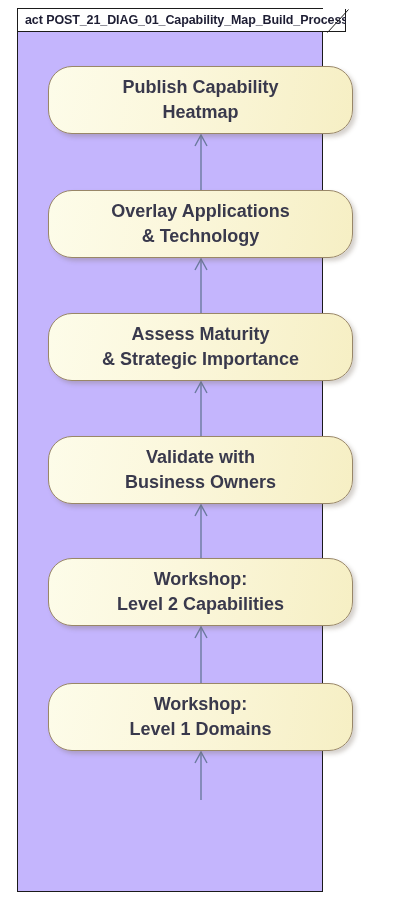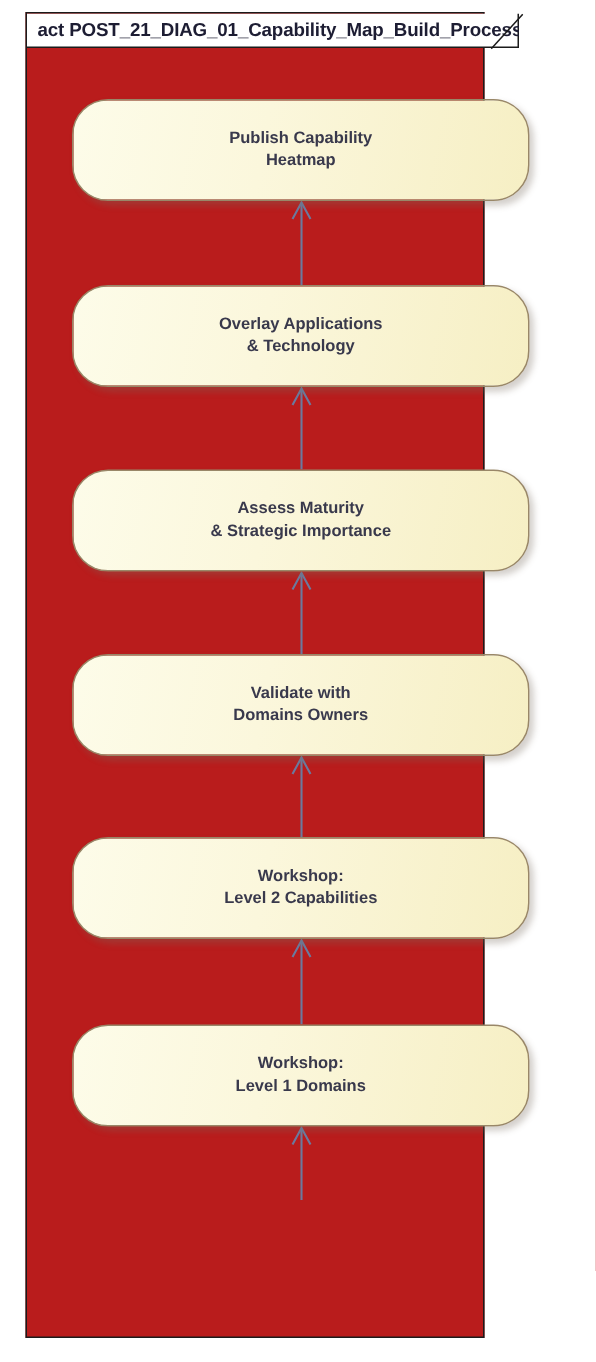--- a/index.html
+++ b/index.html
@@ -16,21 +16,21 @@
     position: relative;
   }
 
   
   #diagram-frame {
     position: absolute;
     left: 17px;
     top: 8px;
     width: 306px;
     height: 884px;
-    background: #b91c1c;
+    background: #c4b5fd;
     border: 1px solid #1b1b1b;
     box-sizing: border-box;
     text-decoration: underline;
   }
 
   
   #title-tab {
     position: absolute;
     left: 0px;
     top: 0px;
@@ -81,21 +81,21 @@
     border: 1px solid #998768;
     border-radius: 24px;
     background: linear-gradient(100deg, #fdfce9 0%, #fbf7dc 42%, #f6efc4 100%);
     box-shadow: 3px 3px 4px rgba(120, 110, 95, 0.32);
     display: flex;
     align-items: center;
     justify-content: center;
     text-align: center;
   }
   .activity-label {
-    font-size: 11px;
+    font-size: 18px;
     font-weight: bold;
     color: #39394c;
     line-height: 1.38;
     padding: 0 12px;
     white-space: pre-line;
   }
 
   
   .flow-edge {
     position: absolute;
@@ -150,21 +150,21 @@
       <div class="activity-node" style="top: 181px;">
         <div class="activity-label">Overlay Applications
 &amp; Technology</div>
       </div>
       <div class="activity-node" style="top: 304px;">
         <div class="activity-label">Assess Maturity
 &amp; Strategic Importance</div>
       </div>
       <div class="activity-node" style="top: 427px;">
         <div class="activity-label">Validate with
-Domains Owners</div>
+Business Owners</div>
       </div>
       <div class="activity-node" style="top: 549px;">
         <div class="activity-label">Workshop:
 Level 2 Capabilities</div>
       </div>
       <div class="activity-node" style="top: 674px;">
         <div class="activity-label">Workshop:
 Level 1 Domains</div>
       </div>
     </div>

